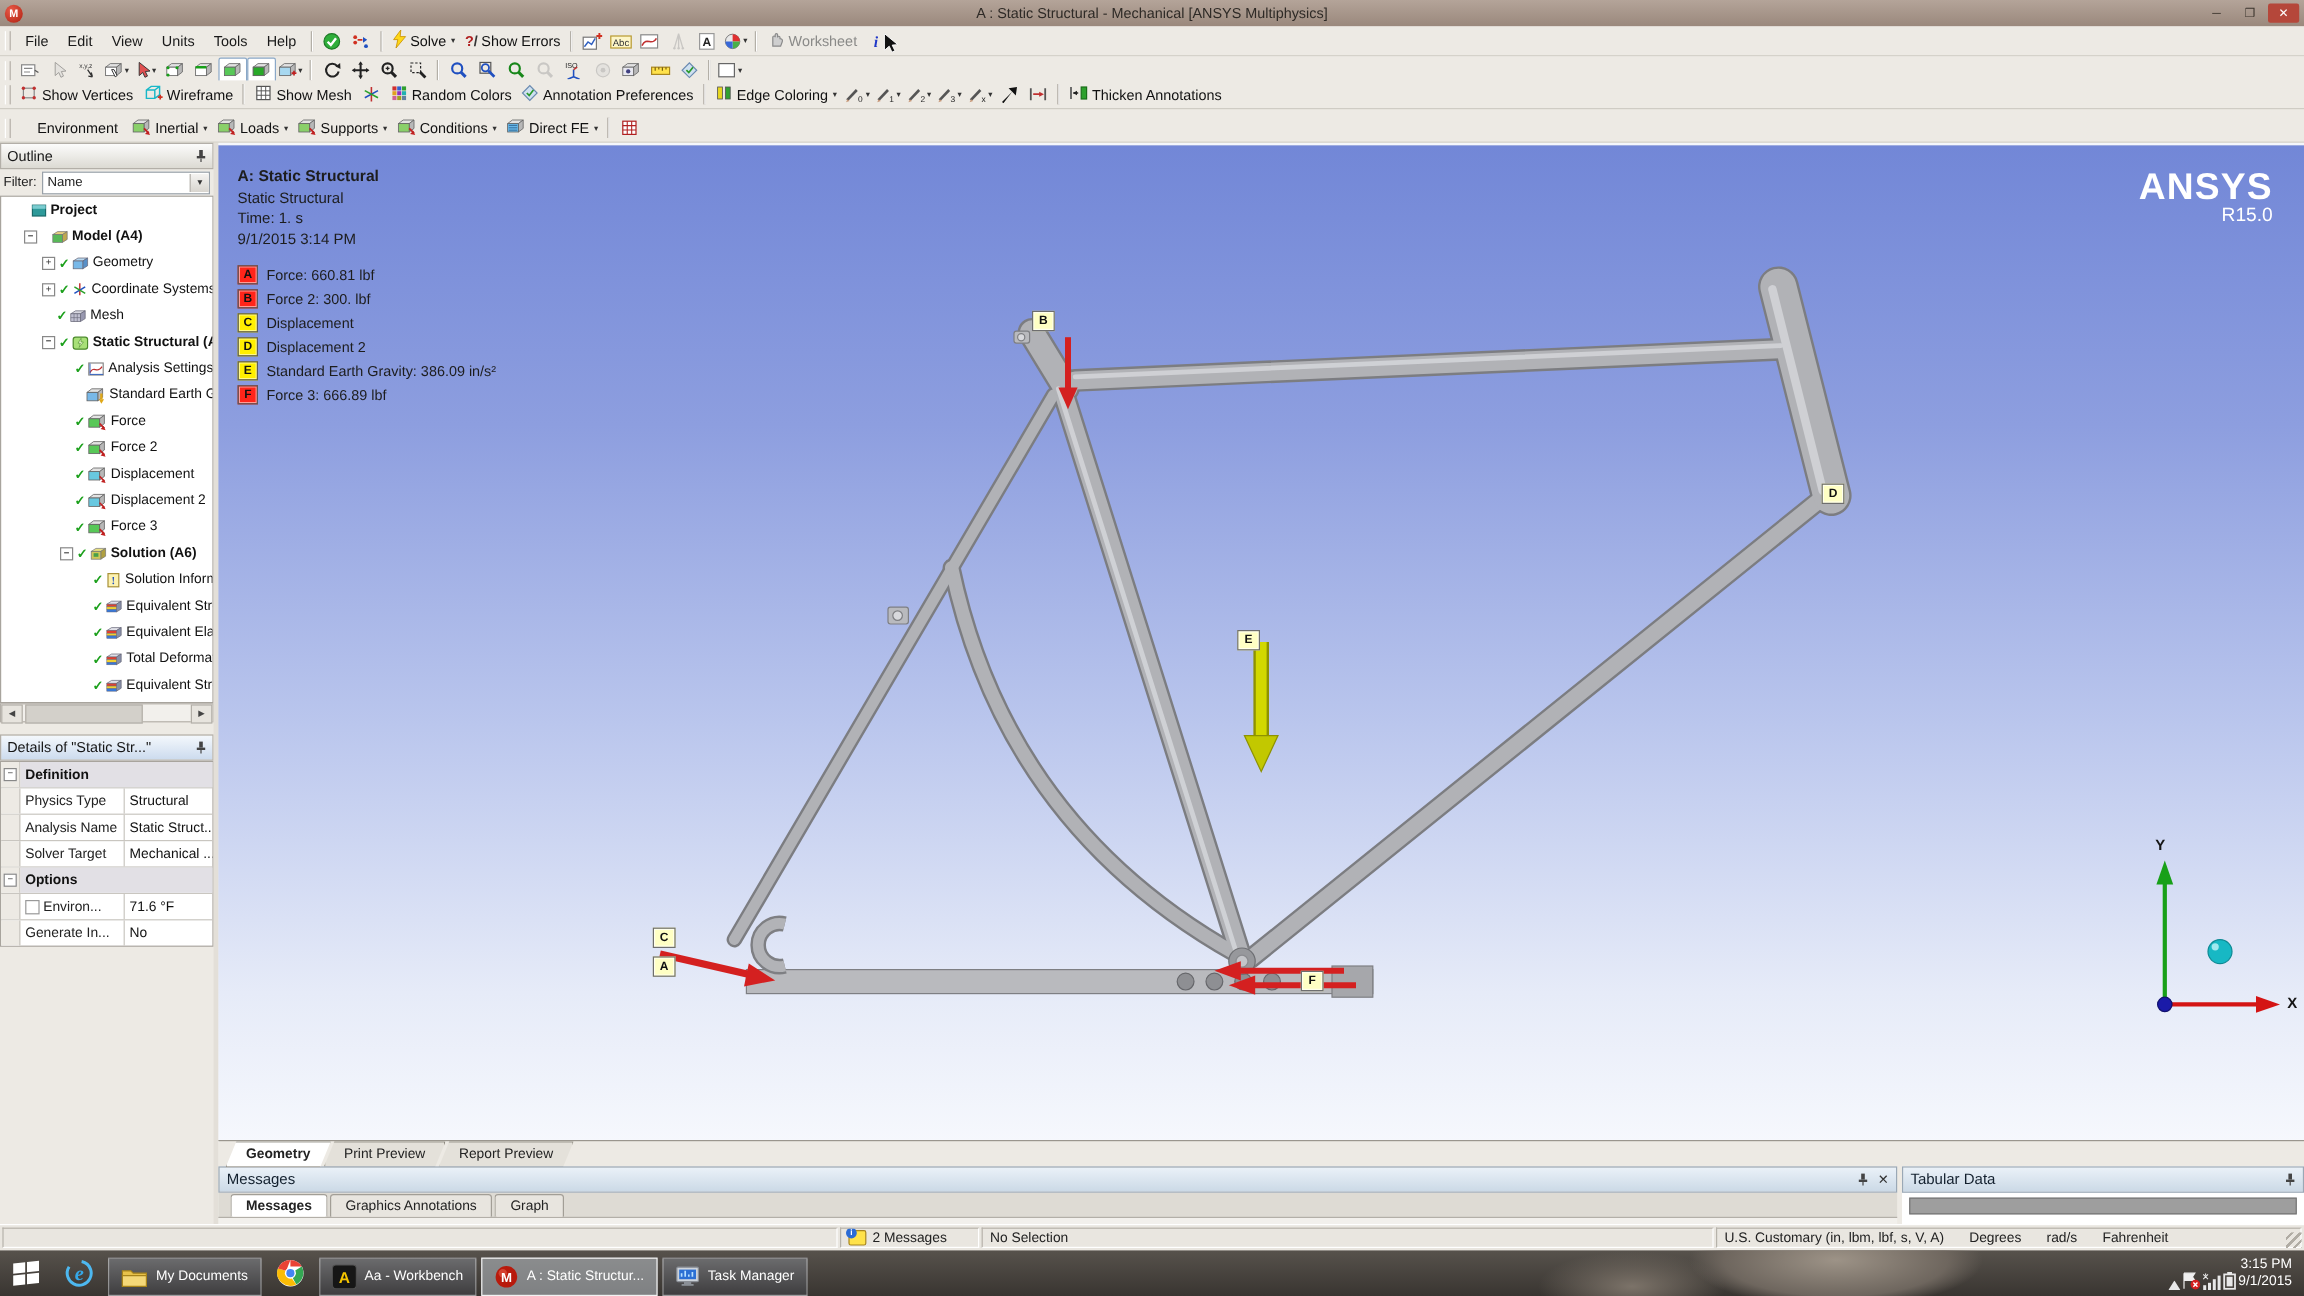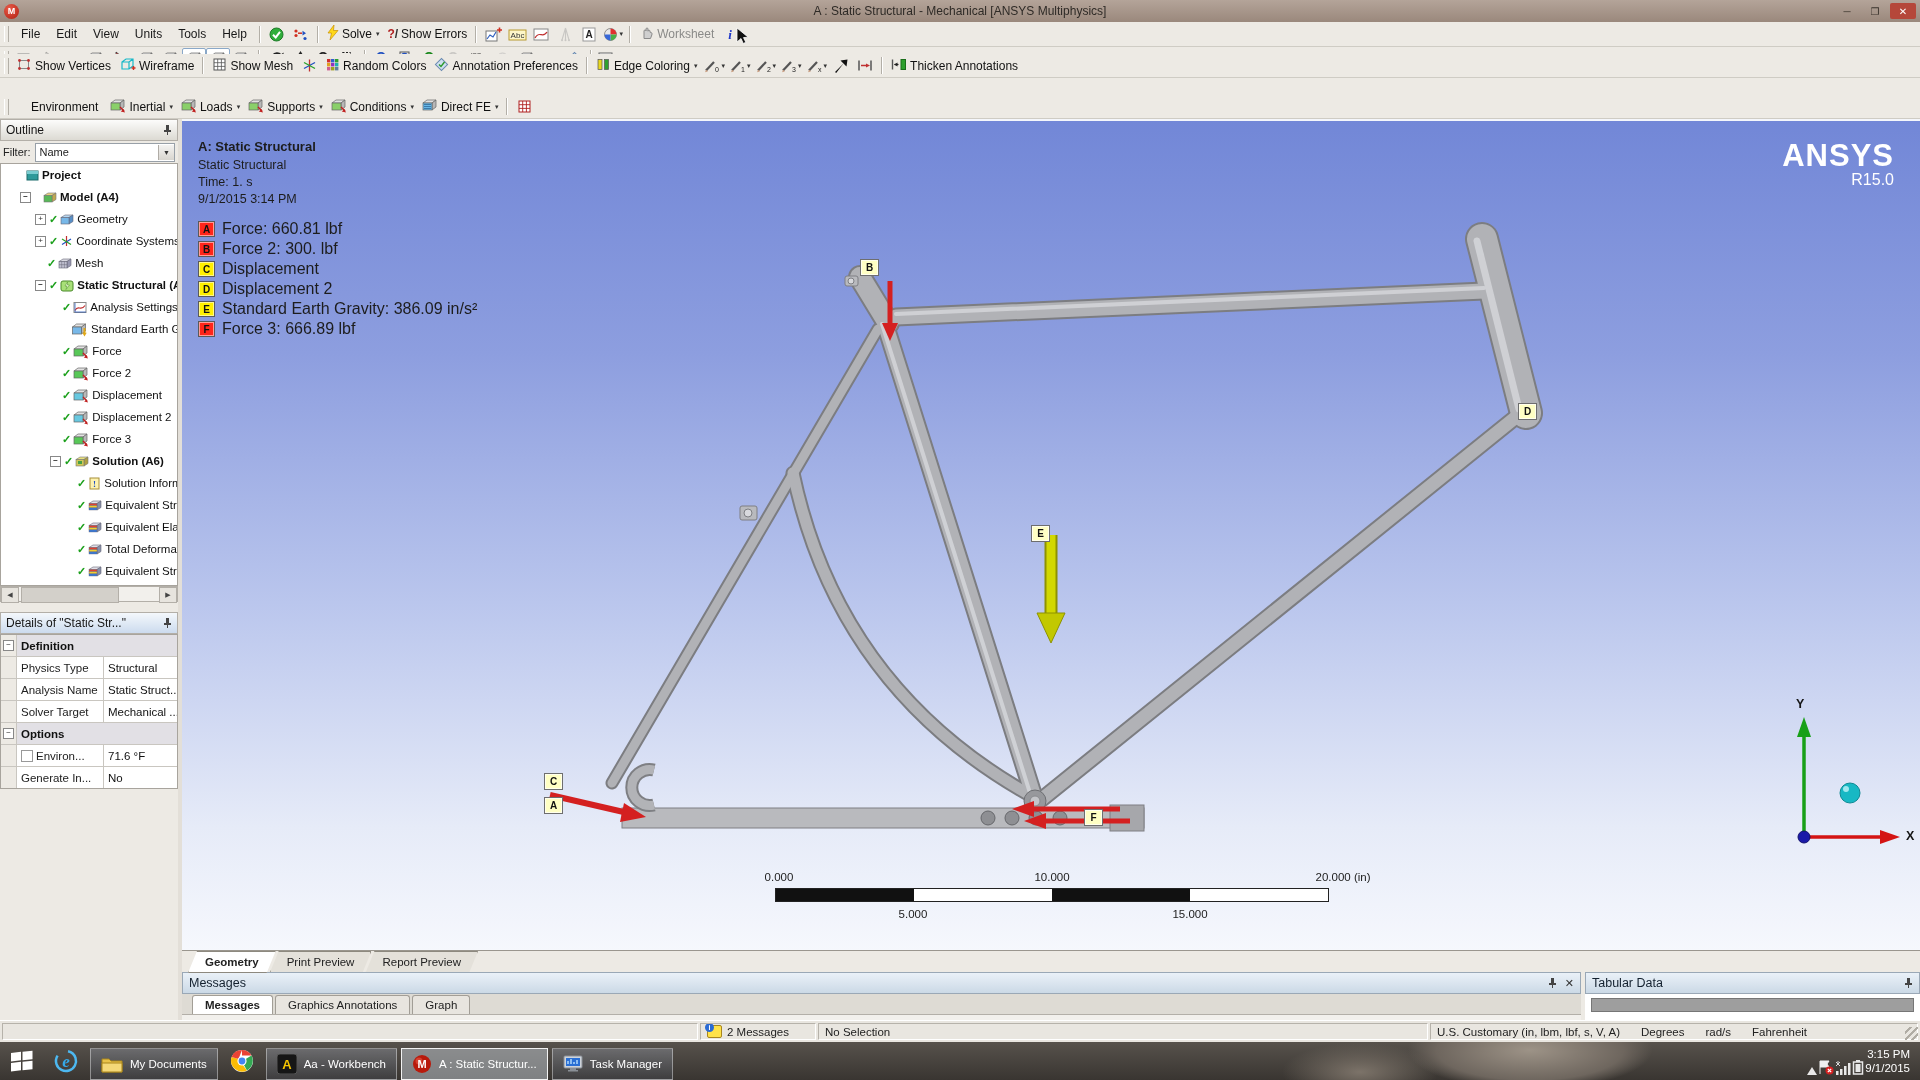--- a/index.html
+++ b/index.html
@@ -8,21 +8,21 @@
   
   #titlebar{left:0;top:0;width:1920px;height:22px;background:linear-gradient(#b4a499,#9a887c);display:flex;align-items:center}
   #apptitle{position:absolute;left:50%;transform:translateX(-50%);font-size:12px;color:#2e2a26;white-space:nowrap}
   .capbtn{width:26px;height:16px;display:flex;align-items:center;justify-content:center;font-size:10px;color:#3a332c;margin-left:2px}
   #btn-close{background:#b5473a;color:#fff;border-radius:2px}
   #appicon{width:15px;height:15px;border-radius:50%;background:radial-gradient(circle at 35% 30%,#e85a48,#b01f10);color:#fff;font-size:9px;font-weight:bold;display:flex;align-items:center;justify-content:center;margin-left:4px}
   
   .tbrow{position:absolute;left:0;width:1920px;background:#edeae4;border-bottom:1px solid #cfccc4;display:flex;align-items:center;padding-left:2px;box-sizing:border-box}
   #menubar{top:22px;height:25px}
   #tb2{top:47px;height:24px}
-  #tb3{top:54px;height:24px}
+  #tb3{top:67px;height:24px}
   #tb4{top:95px;height:24px}
   .menu-item{padding:3px 8px;font-size:12px;color:#191919}
   .grip{width:3px;height:16px;border-left:1px solid #fff;border-right:1px solid #b3afa7;margin:0 4px 0 2px}
   .tbsep{width:1px;height:17px;background:#b3afa7;border-right:1px solid #fff;margin:0 4px}
   .tbico{height:20px;min-width:20px;display:inline-flex;align-items:center;justify-content:center;border:1px solid transparent;border-radius:2px;padding:0 1px}
   .tbico.pressed{background:#fff;border-color:#8aa8c8}
   .tbico.dis{opacity:.42;filter:grayscale(.9)}
   .tbbtn{display:inline-flex;align-items:center;gap:3px;padding:1px 4px;font-size:12px;color:#111;height:20px}
   .ddm{font-size:7px;color:#333;margin-left:1px}
   .tblabel{font-size:12px;color:#111;white-space:nowrap}
@@ -61,21 +61,21 @@
   .dexp{width:9px;height:9px;border:1px solid #888;background:#fff;font-size:8px;line-height:7px;text-align:center;color:#333}
   .dchk{width:10px;height:10px;border:1px solid #999;background:#fff;flex:none}
   
   #viewport{left:182px;top:119px;width:1738px;height:831px;background:linear-gradient(180deg,#7287d7 0%,#8d9edf 28%,#bac6ed 58%,#e6ebf8 85%,#f6f8fd 100%);overflow:hidden;border-top:2px solid #f4f6fb}
   #legend{position:absolute;left:16px;top:18px;color:#1d1d1d}
   #legend-title{font-size:13px;font-weight:bold;margin-bottom:3px}
   .legln{font-size:12.5px;line-height:17px}
   #loads{position:absolute;left:16px;top:98px}
   .loaditem{display:flex;align-items:center;height:20px;gap:7px}
   .loadbox{width:15px;height:14px;border:1px solid #5a5a5a;box-shadow:inset 0 0 0 1px rgba(255,255,255,.55);font-size:10px;font-weight:bold;color:#111;display:flex;align-items:center;justify-content:center;flex:none}
-  .loadtxt{font-size:16px;color:#1d1d1d;white-space:nowrap}
+  .loadtxt{font-size:12px;color:#1d1d1d;white-space:nowrap}
   #logo{position:absolute;right:26px;top:20px;text-align:right;color:#fff}
   #logo-main{font-size:31px;font-weight:bold;letter-spacing:1px;line-height:30px}
   #logo-sub{font-size:16px;line-height:18px}
   .flag{position:absolute;width:17px;height:15px;background:#ffffc4;border:1px solid #6e6e6e;box-shadow:inset 0 0 0 1px rgba(255,255,255,.7);font-size:10px;font-weight:bold;color:#111;display:flex;align-items:center;justify-content:center}
   #ruler{position:absolute;left:593px;top:750px;width:554px;height:58px;color:#222;font-size:11.5px}
   #rbar{position:absolute;left:0;top:17px;width:554px;height:14px;border:1px solid #222;background:linear-gradient(90deg,#111 0 25%,#fff 25% 50%,#111 50% 75%,#fff 75% 100%);box-sizing:border-box}
   .rlab{position:absolute;transform:translateX(-50%);white-space:nowrap}
   .triadlab{position:absolute;font-size:12.5px;color:#151515;font-weight:bold}
   
   #geotabs{left:182px;top:950px;width:1738px;height:22px;background:#edeae4;border-top:1px solid #9a968e;display:flex;align-items:flex-start;padding-left:6px;box-sizing:border-box}
@@ -1024,28 +1024,20 @@
         <span class="loadbox" style="background: rgb(255, 37, 26);">F</span>
         <span class="loadtxt">Force 3: 666.89 lbf</span>
       </div>
     </div>
 
   <div id="logo">
     <div id="logo-main">ANSYS</div>
     <div id="logo-sub">R15.0</div>
   </div>
 
-  <div id="ruler">
-    <span class="rlab" style="left:4px;top:0">0.000</span>
-    <span class="rlab" style="left:277px;top:0">10.000</span>
-    <span class="rlab" style="left:568px;top:0">20.000 (in)</span>
-    <div id="rbar"></div>
-    <span class="rlab" style="left:138px;top:37px">5.000</span>
-    <span class="rlab" style="left:415px;top:37px">15.000</span>
-  </div>
 
   <span class="triadlab" style="left:1614px;top:576px">Y</span>
   <span class="triadlab" style="left:1724px;top:708px">X</span>
 <div class="flag" style="left: 362px; top: 676px;">A</div>
     <div class="flag" style="left: 678px; top: 138px;">B</div>
     <div class="flag" style="left: 362px; top: 652px;">C</div>
     <div class="flag" style="left: 1336px; top: 282px;">D</div>
     <div class="flag" style="left: 849px; top: 404px;">E</div>
     <div class="flag" style="left: 902px; top: 688px;">F</div>
   </div>

